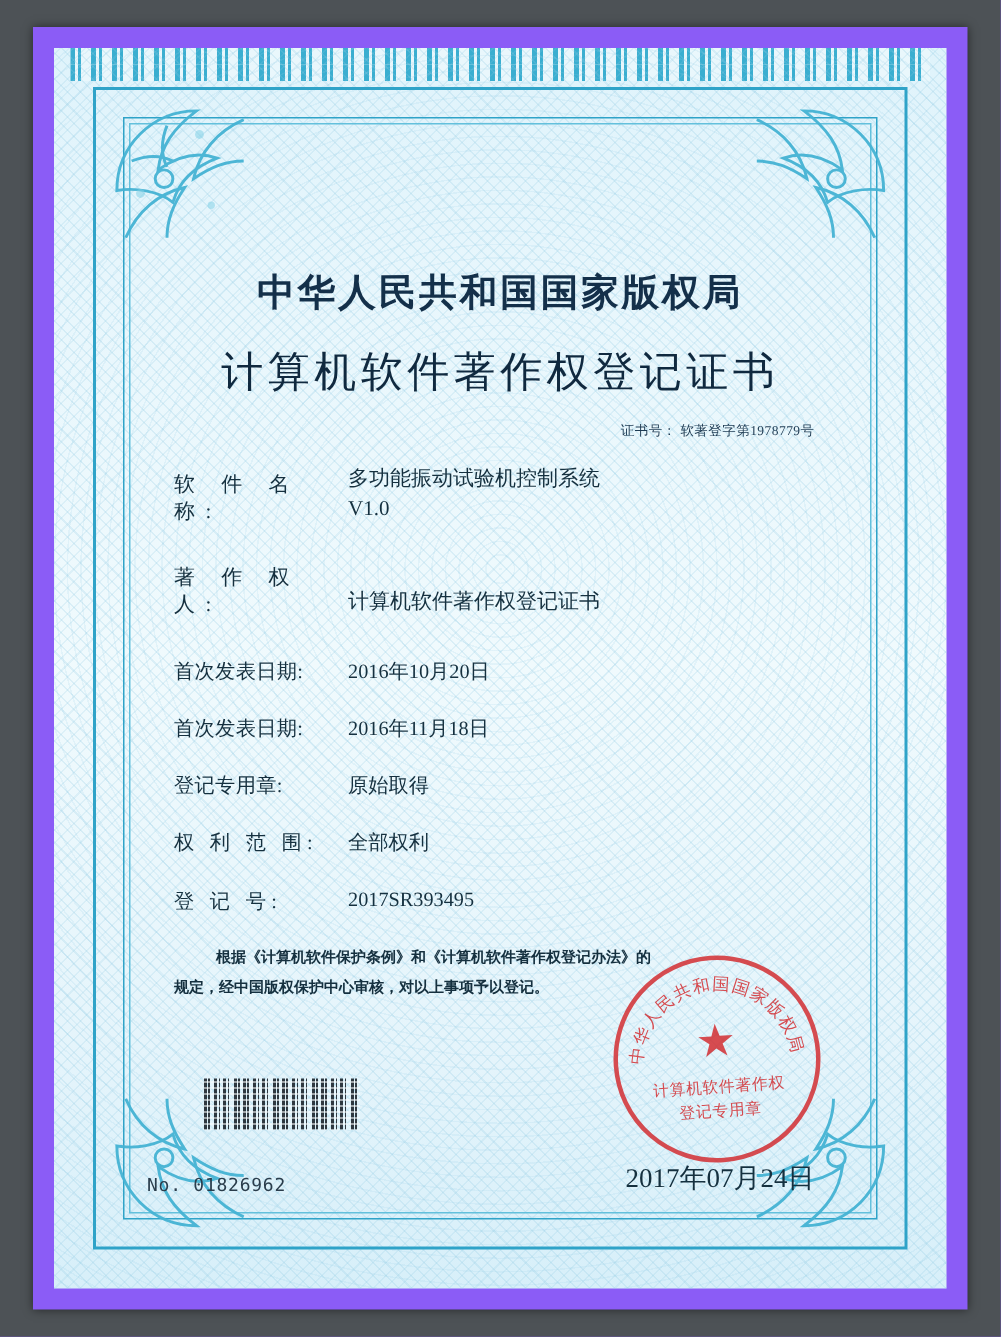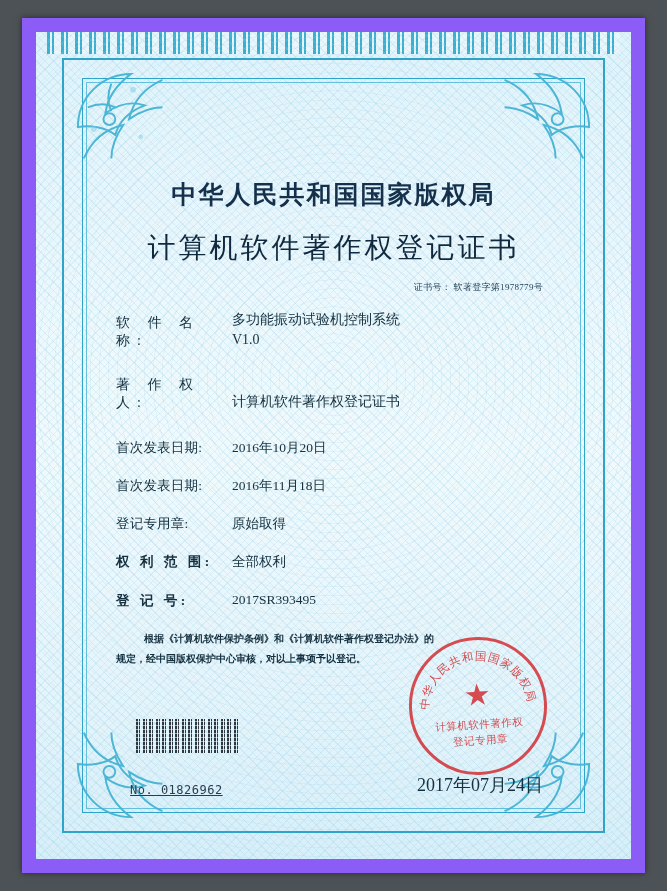--- a/index.html
+++ b/index.html
@@ -127,21 +127,21 @@
     margin-bottom: 19px;
     font-size: 13.5px;
     color: #15303f;
   }
   .row .lab {
     width: 116px;
     flex: 0 0 116px;
     letter-spacing: 0.2px;
   }
   .row .lab.sp  { letter-spacing: 7px; }
-  .row .lab.sp2 { letter-spacing: 3.5px; font-weight: bold; }
+  .row .lab.sp2 { letter-spacing: 3.5px; }
   .row .val {
     flex: 1;
     line-height: 1.42;
   }
   .row.big .lab,
   .row.big .val { font-size: 14px; }
   .row.tall { margin-bottom: 26px; }
 
   .para {
     margin-top: 14px;
@@ -211,26 +211,25 @@
     text-align: center;
     font-size: 10.5px;
     font-family: "DejaVu Serif", serif;
     letter-spacing: 0.5px;
   }
   .seal .l1 { top: 78px; }
   .seal .l2 { top: 94px; }
 
   .docno {
     position: absolute;
-    left: 94px; bottom: 62px;
+    left: 62px; bottom: 62px;
     font-size: 12px;
     color: #2a3d4c;
     font-family: "DejaVu Sans Mono", monospace;
     letter-spacing: 0.5px;
-    text-decoration: underline;
   }
   .issue-date {
     position: absolute;
     right: 88px; bottom: 62px;
     font-size: 18px;
     color: #15303f;
   }
 </style>
 </head>
 <body>

